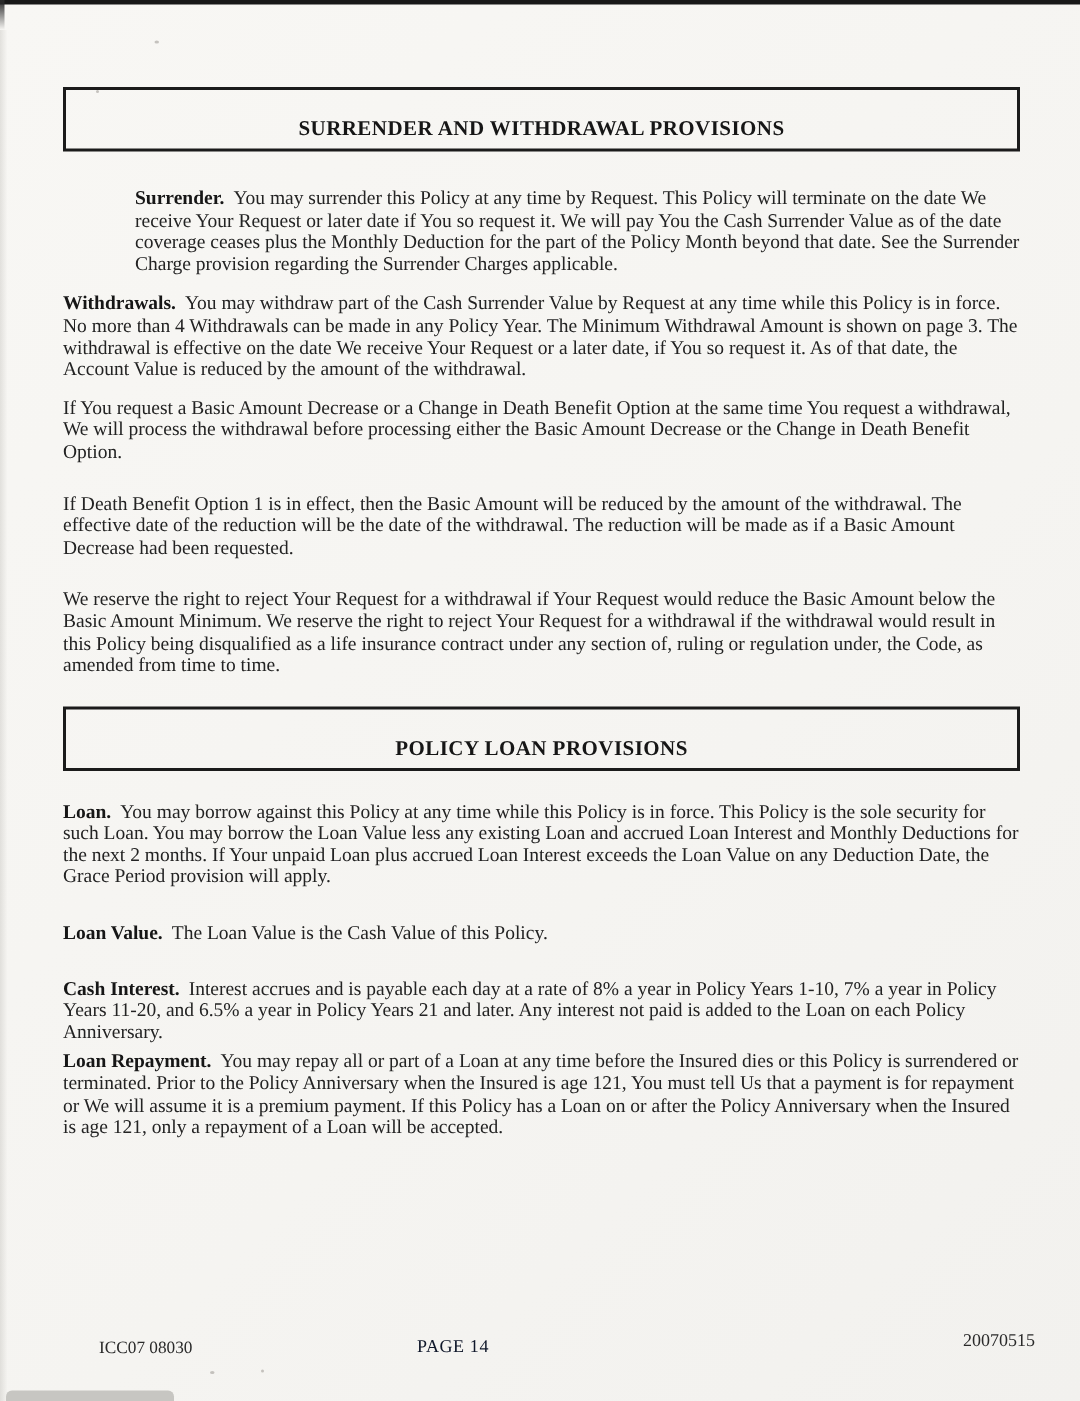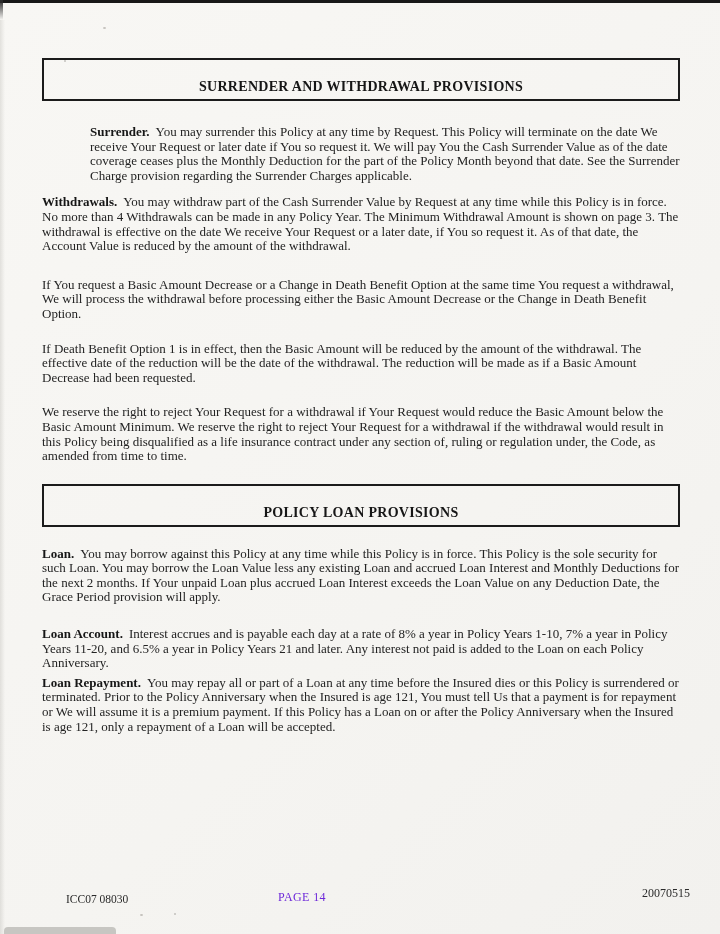--- a/index.html
+++ b/index.html
@@ -78,36 +78,36 @@
     margin-right: 6px;
     color: #161616;
   }
   .mt-24 { margin-top: 24px; margin-left: 48px; }
   .mt-23 { margin-top: 23px; }
   .mt-22 { margin-top: 22px; }
   .mt-20 { margin-top: 20px; }
   .mt-17 { margin-top: 5px; }
   .mt-12 { margin-top: 12px; }
   .mt-10 { margin-top: 20px; }
-  .mt-8  { margin-top: 24px; }
+  .mt-8  { margin-top: 11px; }
 
   .footer-form {
     position: absolute;
     left: 66px; top: 893px;
     font-size: 11.5px;
     color: #2a2a2a;
   }
   .footer-page {
     position: absolute;
     left: 0; top: 890px;
     width: 604px;
     text-align: center;
     font-size: 12px;
     letter-spacing: 0.4px;
-    color: #6d28d9;
+    color: #0f172a;
   }
   .footer-date {
     position: absolute;
     right: 30px; top: 886px;
     font-size: 12px;
     color: #2a2a2a;
   }
 </style>
 </head>
 <body>
@@ -132,22 +132,23 @@
   <p class="para mt-8"><span>If You request a Basic Amount Decrease or a Change in Death Benefit Option at the same time You request a withdrawal, We will process the withdrawal before processing either the Basic Amount Decrease or the Change in Death Benefit Option.</span></p>
 
   <p class="para mt-10"><span>If Death Benefit Option 1 is in effect, then the Basic Amount will be reduced by the amount of the withdrawal. The effective date of the reduction will be the date of the withdrawal. The reduction will be made as if a Basic Amount Decrease had been requested.</span></p>
 
   <p class="para mt-10"><span>We reserve the right to reject Your Request for a withdrawal if Your Request would reduce the Basic Amount below the Basic Amount Minimum. We reserve the right to reject Your Request for a withdrawal if the withdrawal would result in this Policy being disqualified as a life insurance contract under any section of, ruling or regulation under, the Code, as amended from time to time.</span></p>
 
   <div class="section-header mt-20">POLICY LOAN PROVISIONS</div>
 
   <p class="para mt-20"><span class="lead">Loan.</span><span>You may borrow against this Policy at any time while this Policy is in force. This Policy is the sole security for such Loan. You may borrow the Loan Value less any existing Loan and accrued Loan Interest and Monthly Deductions for the next 2 months. If Your unpaid Loan plus accrued Loan Interest exceeds the Loan Value on any Deduction Date, the Grace Period provision will apply.</span></p>
 
+  <p class="para mt-23"><span class="lead">Loan Value.</span><span>The Loan Value is the Cash Value of this Policy.</span></p>
 
-  <p class="para mt-22"><span class="lead">Loan Account.</span><span>Interest accrues and is payable each day at a rate of 8% a year in Policy Years 1-10, 7% a year in Policy Years 11-20, and 6.5% a year in Policy Years 21 and later. Any interest not paid is added to the Loan on each Policy Anniversary.</span></p>
+  <p class="para mt-22"><span class="lead">Cash Interest.</span><span>Interest accrues and is payable each day at a rate of 8% a year in Policy Years 1-10, 7% a year in Policy Years 11-20, and 6.5% a year in Policy Years 21 and later. Any interest not paid is added to the Loan on each Policy Anniversary.</span></p>
 
   <p class="para mt-17"><span class="lead">Loan Repayment.</span><span>You may repay all or part of a Loan at any time before the Insured dies or this Policy is surrendered or terminated. Prior to the Policy Anniversary when the Insured is age 121, You must tell Us that a payment is for repayment or We will assume it is a premium payment. If this Policy has a Loan on or after the Policy Anniversary when the Insured is age 121, only a repayment of a Loan will be accepted.</span></p>
 
 </div>
 
 <div class="footer-form">ICC07 08030</div>
 <div class="footer-page">PAGE 14</div>
 <div class="footer-date">20070515</div>
 
 </body></html>

